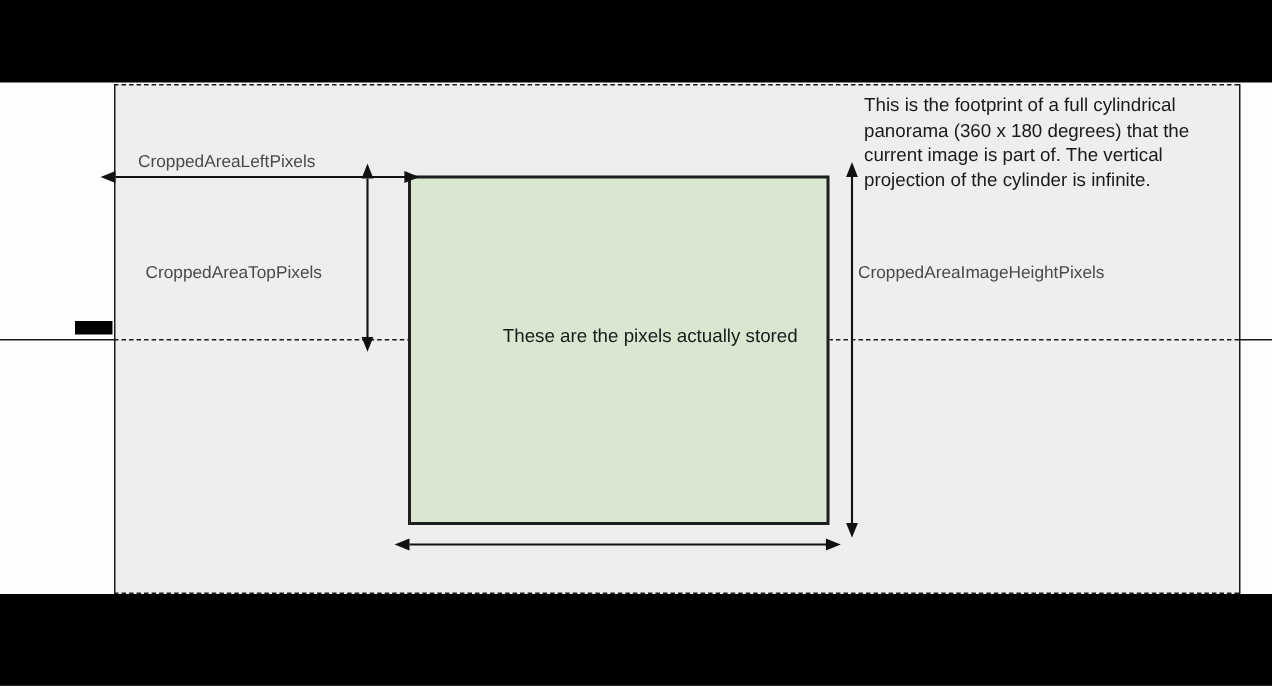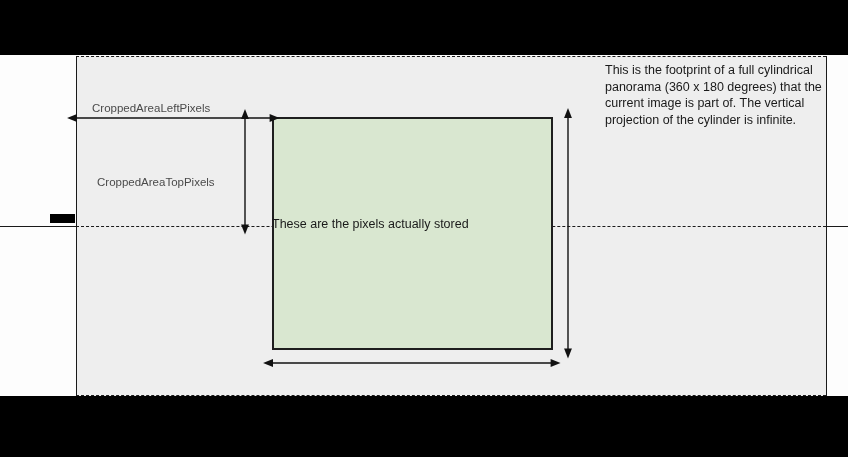--- a/index.html
+++ b/index.html
@@ -92,29 +92,30 @@
     height: 233px;
     background: #d9e7d0;
     border: 2px solid #1e1e1e;
     box-sizing: border-box;
   }
   #cropped-image-text {
     position: absolute;
     left: 272px;
     top: 216px;
     width: 323px;
+    text-align: center;
     font-size: 12.5px;
     line-height: 16px;
     color: #1a1a1a;
   }
 
   
   #footprint-note {
     position: absolute;
-    left: 605px;
+    left: 576px;
     top: 62px;
     width: 240px;
     font-size: 12.5px;
     line-height: 16.5px;
     color: #1a1a1a;
   }
 
   
   .measure-label {
     position: absolute;
@@ -161,20 +162,21 @@
   <div id="cropped-image-rect"></div>
 
   <div id="cropped-image-text">
     <div>These are the pixels actually stored</div>
   </div>
 
   <div id="footprint-note">This is the footprint of a full cylindrical panorama (360 x 180 degrees) that the current image is part of.  The vertical projection of the cylinder is infinite.</div>
 
   <div class="measure-label" id="label-left-pixels">CroppedAreaLeftPixels</div>
   <div class="measure-label" id="label-top-pixels">CroppedAreaTopPixels</div>
+  <div class="measure-label" id="label-height-pixels">CroppedAreaImageHeightPixels</div>
 
   <svg id="arrow-layer" viewBox="0 0 848 457">
     <defs>
       <marker id="ah-start" markerWidth="9" markerHeight="9" refX="7.5" refY="3.2" orient="auto" markerUnits="strokeWidth">
         <path d="M7.5,0.4 L0.4,3.2 L7.5,6 z" fill="#111111"></path>
       </marker>
       <marker id="ah-end" markerWidth="9" markerHeight="9" refX="1.4" refY="3.2" orient="auto" markerUnits="strokeWidth">
         <path d="M0.4,0.4 L7.5,3.2 L0.4,6 z" fill="#111111"></path>
       </marker>
     </defs>

